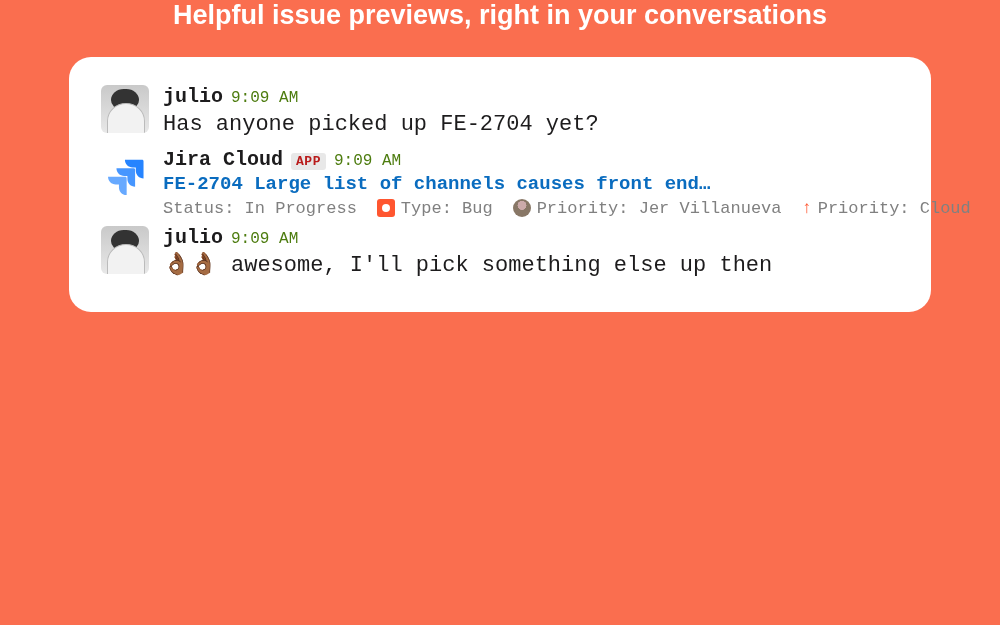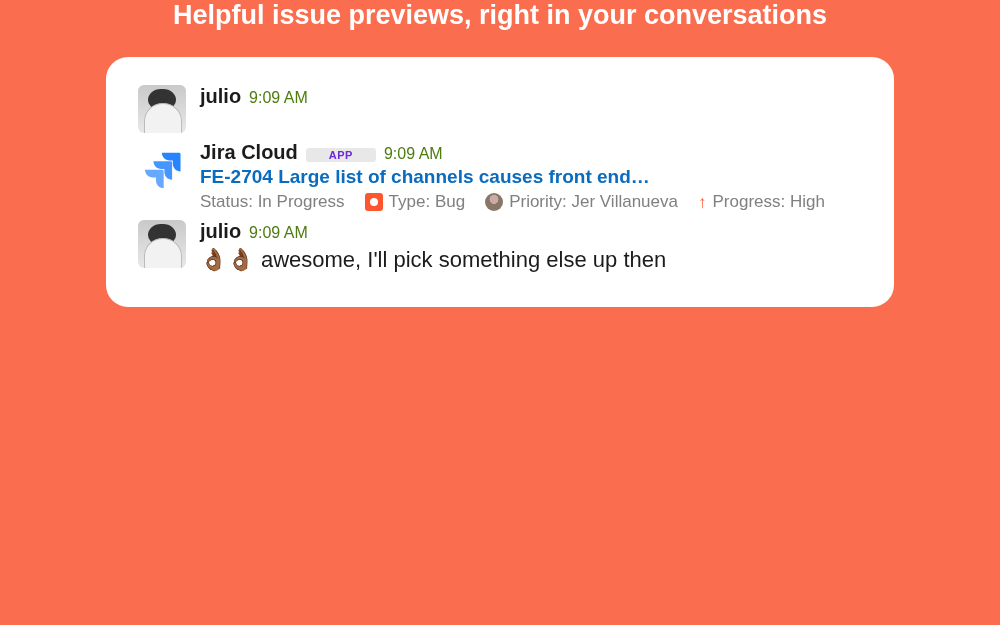--- a/index.html
+++ b/index.html
@@ -14,22 +14,23 @@
   .headline {
     color: #ffffff;
     font-size: 27px;
     font-weight: 700;
     margin-bottom: 26px;
     text-align: center;
   }
   .card {
     background: #ffffff;
     border-radius: 22px;
-    width: 788px;
+    width: 862px;
     padding: 28px 32px 32px 32px;
+    font-family: Liberation Mono, monospace;
   }
   .msg {
     display: flex;
     align-items: flex-start;
     margin-bottom: 8px;
   }
   .avatar {
     width: 48px;
     height: 48px;
     border-radius: 6px;
@@ -73,24 +74,24 @@
     gap: 8px;
     margin-bottom: 2px;
   }
   .author {
     font-weight: 800;
     font-size: 20px;
     color: #1d1c1d;
   }
   .app-badge {
     background: #e8e8e8;
-    color: #6d28d9;
-    font-size: 11px;
+    color: #b91c1c;
+    font-size: 13px;
     font-weight: 600;
-    padding: 1px 23px;
+    padding: 1px 5px;
     border-radius: 3px;
     letter-spacing: 0.5px;
   }
   .timestamp {
     color: #4d7c0f;
     font-size: 16px;
     font-weight: 400;
   }
   .msg-text {
     font-size: 22px;
@@ -149,20 +150,21 @@
 
 <div class="card">
 
   <div class="msg">
     <div class="avatar julio"></div>
     <div class="msg-body">
       <div class="msg-head">
         <span class="author">julio</span>
         <span class="timestamp">9:09 AM</span>
       </div>
+      <div class="msg-text">Has anyone picked up FE-2704 yet?</div>
     </div>
   </div>
 
   <div class="msg">
     <div class="avatar jira">
       <svg width="38" height="38" viewBox="0 0 32 32">
         <path fill="#2684ff" d="M15.9 2.4c0 3.6 2.9 6.5 6.5 6.5h2.7v2.6c0 3.6 2.9 6.5 6.5 6.5V3.6c0-.7-.5-1.2-1.2-1.2H15.9z"></path>
         <path fill="#2684ff" d="M8.8 9.5c0 3.6 2.9 6.5 6.5 6.5H18v2.6c0 3.6 2.9 6.5 6.5 6.5V10.7c0-.7-.5-1.2-1.2-1.2H8.8z" opacity=".85"></path>
         <path fill="#2684ff" d="M1.7 16.6c0 3.6 2.9 6.5 6.5 6.5h2.7v2.6c0 3.6 2.9 6.5 6.5 6.5V17.8c0-.7-.5-1.2-1.2-1.2H1.7z" opacity=".7"></path>
       </svg>
@@ -181,21 +183,21 @@
         <div class="meta-item">
           <span class="bug-icon"></span>
           <span>Type: Bug</span>
         </div>
         <div class="meta-item">
           <span class="assignee-icon"></span>
           <span>Priority: Jer Villanueva</span>
         </div>
         <div class="meta-item">
           <span class="priority-icon">↑</span>
-          <span>Progress: High</span>
+          <span>Priority: Cloud</span>
         </div>
       </div>
     </div>
   </div>
 
   <div class="msg" style="margin-bottom:0">
     <div class="avatar julio"></div>
     <div class="msg-body">
       <div class="msg-head">
         <span class="author">julio</span>

